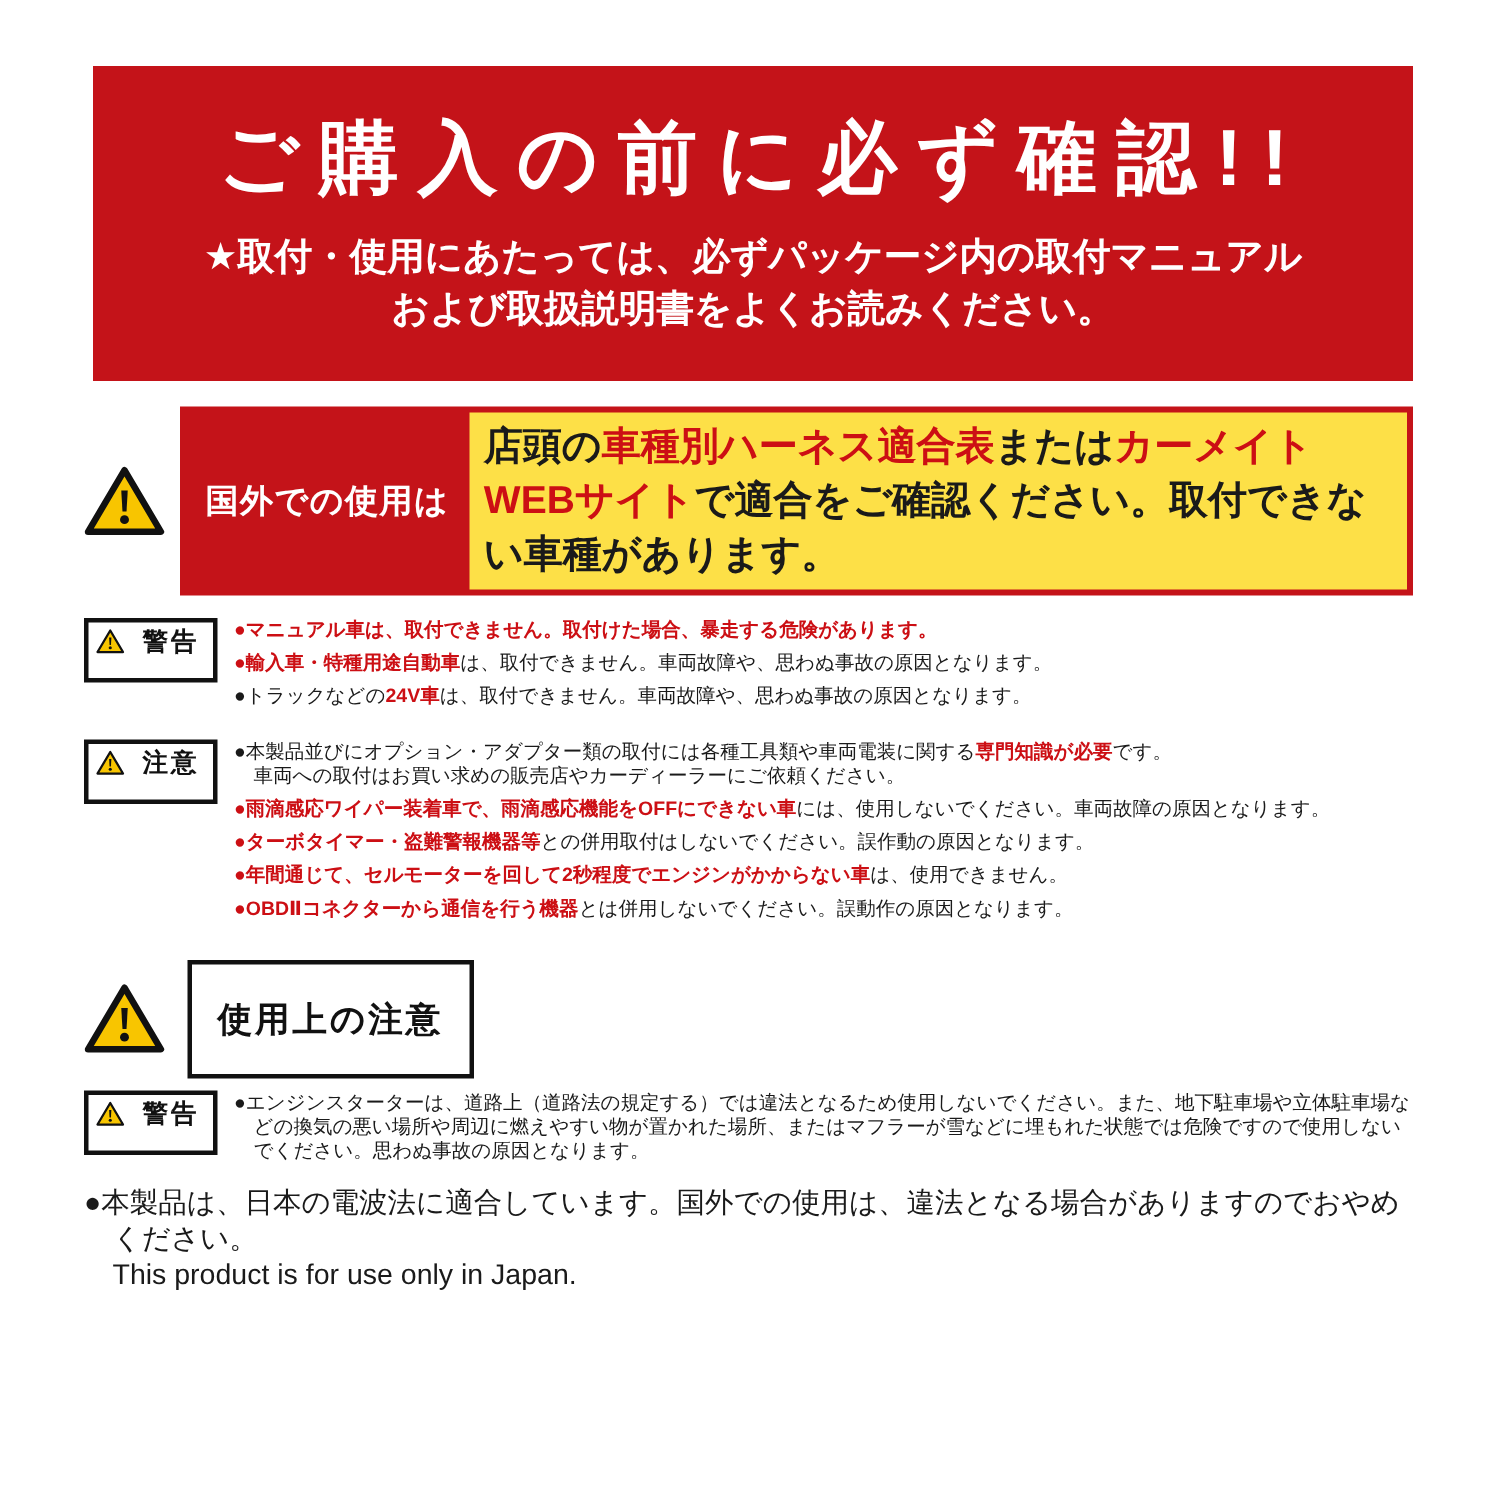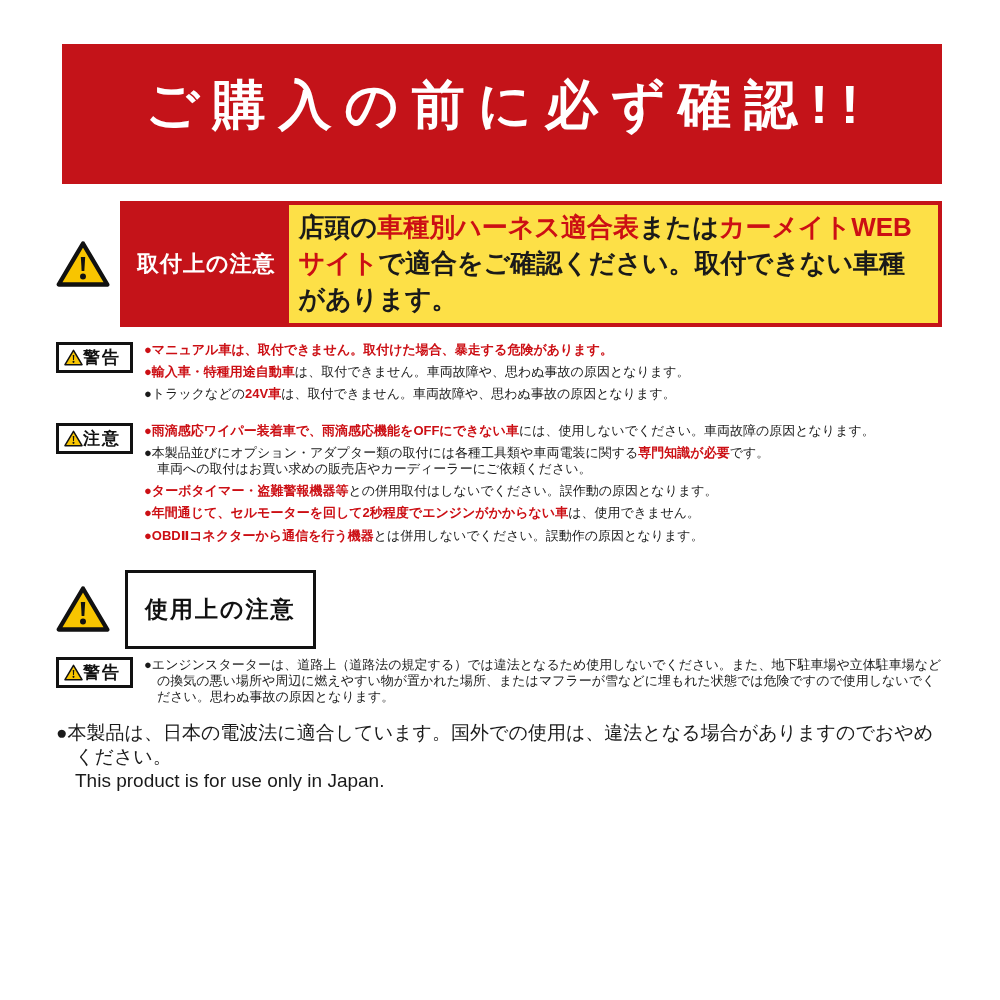--- a/index.html
+++ b/index.html
@@ -49,22 +49,22 @@
     white-space: nowrap; letter-spacing: 1px;
   }
   .install-content {
     background: #fde047; flex: 1; padding: 5px 10px;
     font-size: 26px; font-weight: 700; line-height: 1.38; color: #1a1a1a;
   }
 
   
   .badge {
     border: 3px solid #111; background: #fff;
-    display: inline-flex; align-items: center; gap: 0;
-    padding: 1px 9px 1px 5px;
+    display: inline-flex; align-items: center; gap: 12px;
+    padding: 1px 9px 13px 5px;
     font-size: 17px; font-weight: 800; color: #111;
     flex-shrink: 0; align-self: flex-start;
     white-space: nowrap; letter-spacing: 2px;
   }
 
   
   .warn-row { display: flex; gap: 11px; margin-top: 15px; }
   .bullets { flex: 1; font-size: 13px; line-height: 1.24; font-weight: 500; }
   .bullet-item {
     padding-left: 1em; text-indent: -1em;
@@ -84,32 +84,36 @@
     white-space: nowrap;
   }
 </style>
 </head>
 <body>
 
 <div class="page">
 
   <div class="banner">
     <div class="banner-title">ご購入の前に必ず確認!!</div>
+    <div class="banner-sub">
+      <div>★取付・使用にあたっては、必ずパッケージ内の取付マニュアル</div>
+      <div>および取扱説明書をよくお読みください。</div>
+    </div>
   </div>
 
   <div class="install-row">
     <span class="tri tri-lg">
       <svg viewBox="0 0 100 90">
           <path d="M50 7 L95 83 H5 Z" fill="#f8c500" stroke="#111" stroke-width="8" stroke-linejoin="round"></path>
           <path d="M46 32 h8 l-1.5 26 h-5 Z" fill="#111"></path>
           <circle cx="50" cy="68" r="5.5" fill="#111"></circle>
         </svg>
     </span>
     <div class="install-box">
-      <div class="install-label">取付上の注意</div>
+      <div class="install-label">国外での使用は</div>
       <div class="install-content"><span>店頭の</span><span class="red">車種別ハーネス適合表</span><span>または</span><span class="red">カーメイトWEBサイト</span><span>で適合をご確認ください。取付できない車種があります。</span></div>
     </div>
   </div>
 
   <div class="warn-row">
     <span class="badge">
       <span class="tri tri-sm">
         <svg viewBox="0 0 100 90">
             <path d="M50 7 L95 83 H5 Z" fill="#f8c500" stroke="#111" stroke-width="8" stroke-linejoin="round"></path>
             <path d="M46 32 h8 l-1.5 26 h-5 Z" fill="#111"></path>
@@ -130,23 +134,23 @@
       <span class="tri tri-sm">
         <svg viewBox="0 0 100 90">
             <path d="M50 7 L95 83 H5 Z" fill="#f8c500" stroke="#111" stroke-width="8" stroke-linejoin="round"></path>
             <path d="M46 32 h8 l-1.5 26 h-5 Z" fill="#111"></path>
             <circle cx="50" cy="68" r="5.5" fill="#111"></circle>
           </svg>
       </span>
       <span>注意</span>
     </span>
     <div class="bullets">
-        <div class="bullet-item"><span class="red">●雨滴感応ワイパー装着車で、雨滴感応機能をOFFにできない車</span><span>には、使用しないでください。車両故障の原因となります。</span></div>
         <div class="bullet-item"><span>●本製品並びにオプション・アダプター類の取付には各種工具類や車両電装に関する</span><span class="red">専門知識が必要</span><span>です。
 車両への取付はお買い求めの販売店やカーディーラーにご依頼ください。</span></div>
+        <div class="bullet-item"><span class="red">●雨滴感応ワイパー装着車で、雨滴感応機能をOFFにできない車</span><span>には、使用しないでください。車両故障の原因となります。</span></div>
         <div class="bullet-item"><span class="red">●ターボタイマー・盗難警報機器等</span><span>との併用取付はしないでください。誤作動の原因となります。</span></div>
         <div class="bullet-item"><span class="red">●年間通じて、セルモーターを回して2秒程度でエンジンがかからない車</span><span>は、使用できません。</span></div>
         <div class="bullet-item"><span class="red">●OBDⅡコネクターから通信を行う機器</span><span>とは併用しないでください。誤動作の原因となります。</span></div>
       </div>
   </div>
 
   <div class="usage-header">
     <span class="tri tri-lg">
       <svg viewBox="0 0 100 90">
           <path d="M50 7 L95 83 H5 Z" fill="#f8c500" stroke="#111" stroke-width="8" stroke-linejoin="round"></path>

